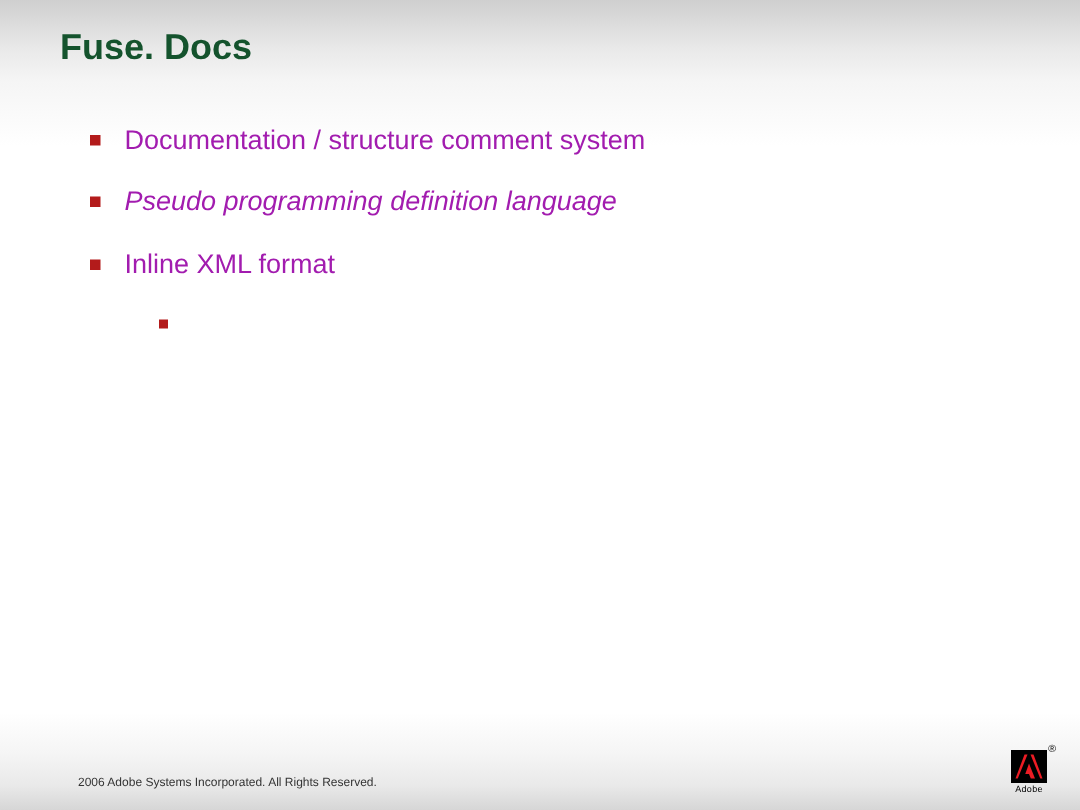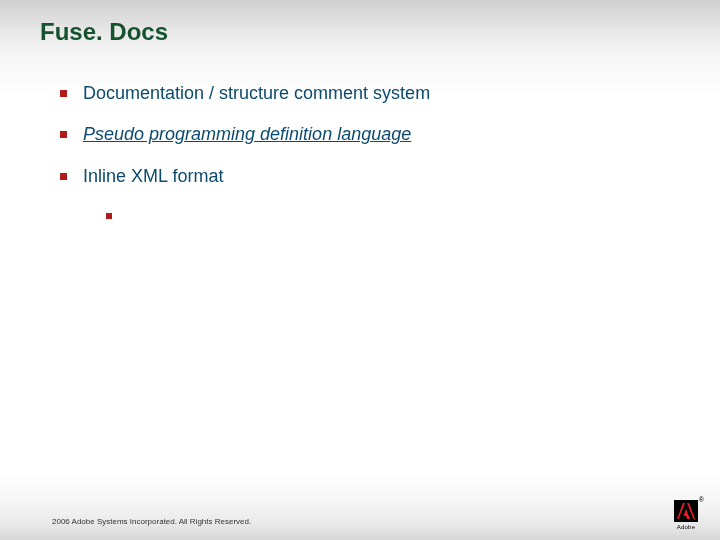--- a/index.html
+++ b/index.html
@@ -33,23 +33,23 @@
     width: 7px;
     height: 7px;
     background: #b31b1b;
     margin-top: 8px;
     margin-right: 16px;
     flex-shrink: 0;
   }
   .item-text {
     font-size: 18px;
     line-height: 1.3;
-    color: #0c4a6e;
+    color: #a21caf;
   }
-  .italic { font-style: italic; text-decoration: underline; }
+  .italic { font-style: italic; }
   .sub {
     margin-left: 46px;
     margin-bottom: 18px;
   }
   .sub .bullet {
     width: 6px;
     height: 6px;
     margin-top: 7px;
     margin-right: 14px;
   }

